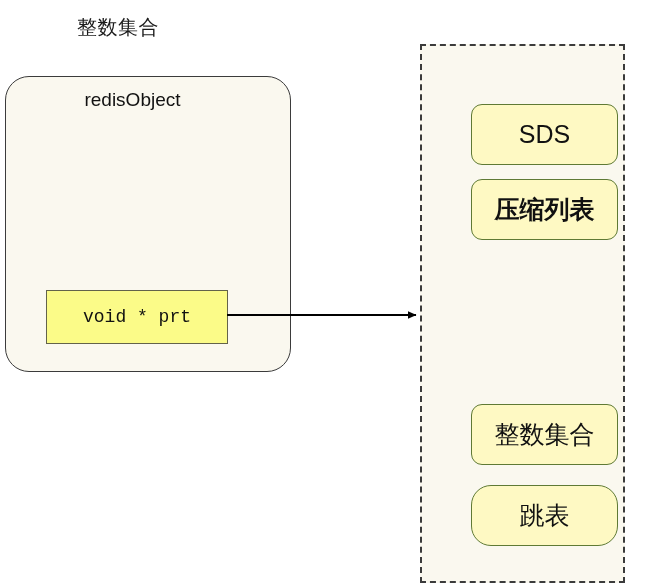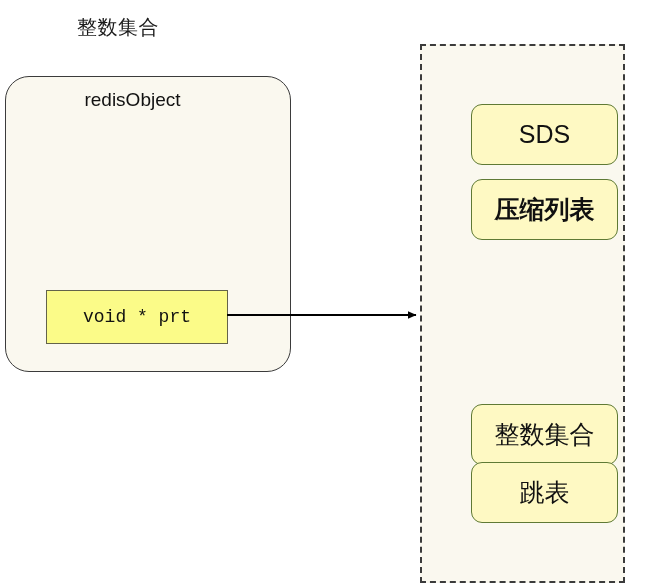--- a/index.html
+++ b/index.html
@@ -159,16 +159,16 @@
   <div id="underlying-structures-box">
 
     <div class="struct-box" style="top:58px;">SDS</div>
 
     <div class="struct-box" style="top:133px;font-weight:bold;">压缩列表</div>
 
 
 
     <div class="struct-box" style="top:358px;">整数集合</div>
 
-    <div class="struct-box" style="top:416px;">跳表</div>
+    <div class="struct-box" style="top:439px;border-radius:20px;">跳表</div>
   </div>
 
 </div>
 
 </body></html>

